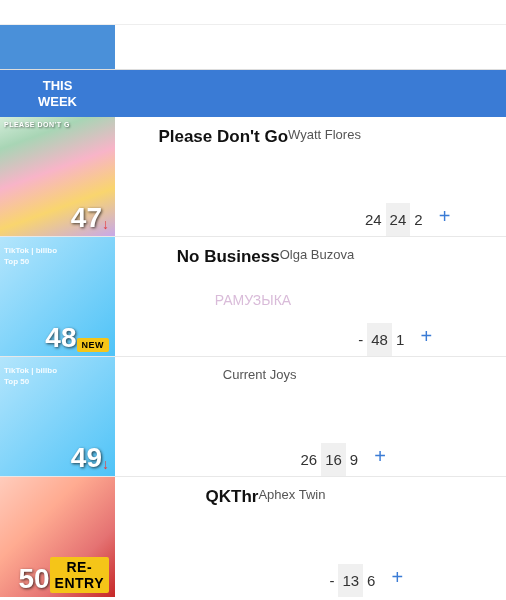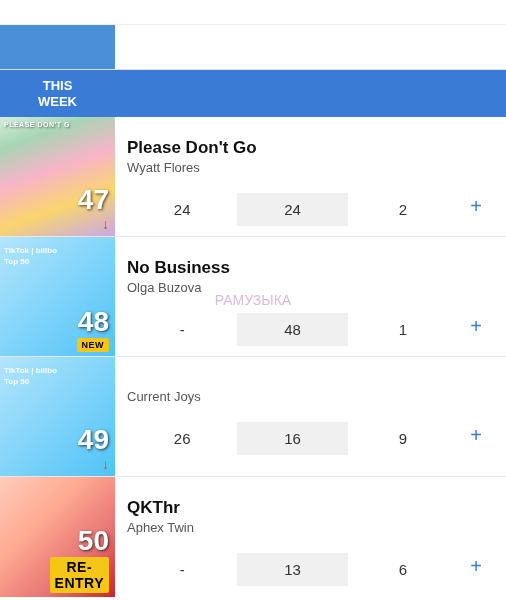--- a/index.html
+++ b/index.html
@@ -112,21 +112,21 @@
       min-width: 115px;
       position: relative;
       overflow: hidden;
     }
     .rank-overlay {
       position: absolute;
       bottom: 0;
       left: 0;
       right: 0;
       display: flex;
-      flex-direction: column;
+      flex-direction: row;
       align-items: flex-end;
       padding: 4px 6px 4px 0;
       justify-content: flex-end;
     }
     .rank-number {
       font-size: 28px;
       font-weight: bold;
       color: #fff;
       text-shadow: 1px 1px 3px rgba(0,0,0,0.7);
       line-height: 1;
@@ -150,21 +150,21 @@
     }
     .trend-arrow {
       font-size: 14px;
       margin-top: 2px;
     }
     .trend-down { color: #e53e3e; }
 
     .song-info-cell {
       flex: 1;
       display: flex;
-      flex-direction: column;
+      flex-direction: row;
       justify-content: center;
       padding: 10px 12px 0 12px;
     }
     .song-title {
       font-size: 17px;
       font-weight: bold;
       color: #111;
       margin-bottom: 2px;
     }
     .song-artist {

